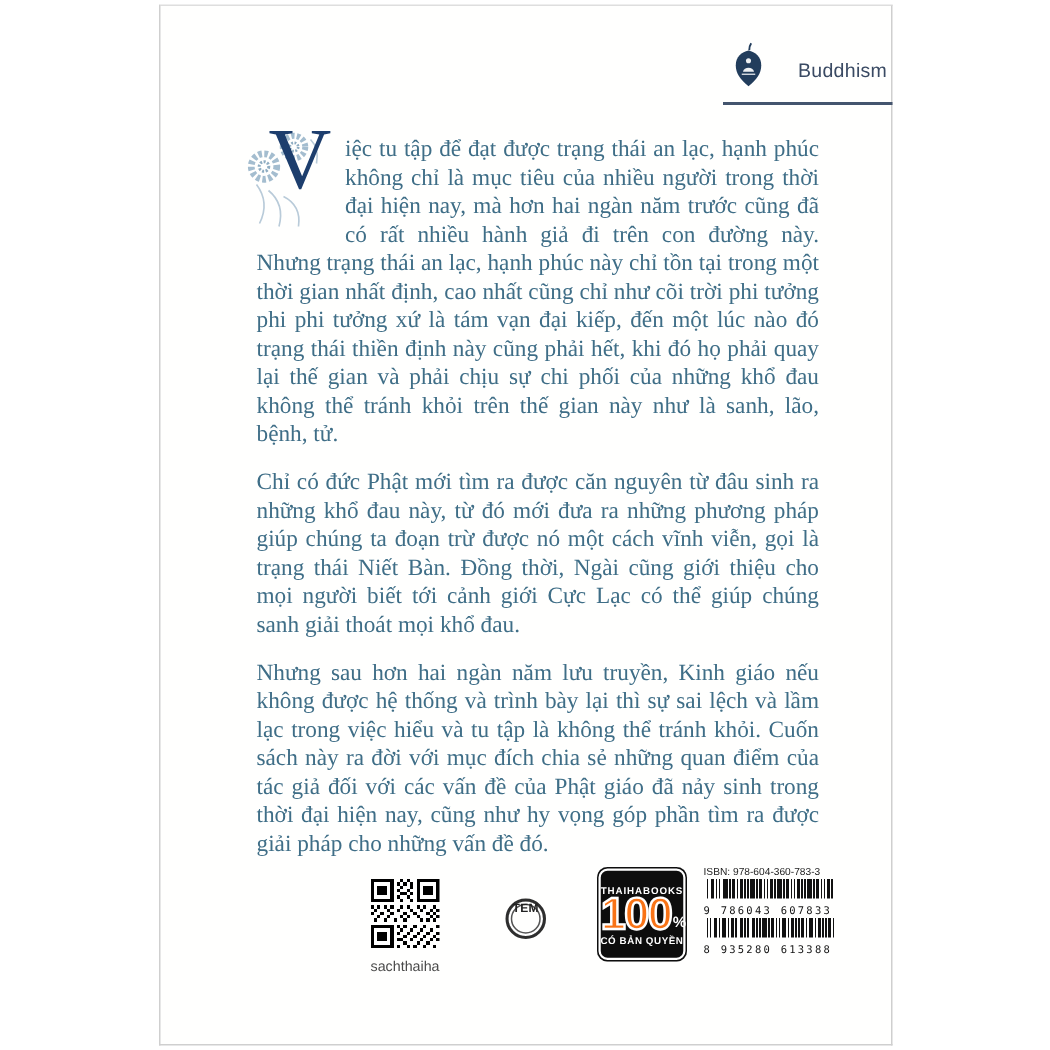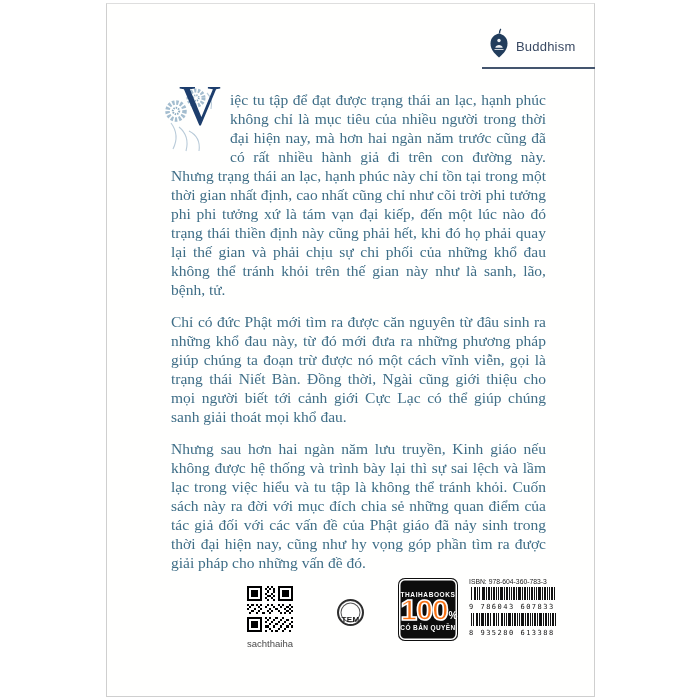--- a/index.html
+++ b/index.html
@@ -6,21 +6,21 @@
   html,body { width:700px; height:700px; background:#ffffff; overflow:hidden;
               font-family:"Liberation Serif", serif; }
 
   .book-page {
     position:absolute; left:106px; top:3px; width:489px; height:694px;
     background:#fffffe; border:1px solid #cfcfcf; border-top-color:#dedede;
   }
 
   
   .brand { position:absolute; top:24px; right:-1px; width:113px; }
-  .brand-row { display:flex; align-items:center; gap:6px; padding-left:6px; }
+  .brand-row { display:flex; align-items:center; gap:22px; padding-left:6px; }
   .brand-label { font-family:"Liberation Sans", sans-serif; font-size:13px;
                  color:#3a4a63; letter-spacing:.2px; }
   .brand-rule { margin-top:3px; height:2px; background:#44556e; width:100%; }
 
   
   .content {
     position:absolute; left:64px; top:86px; width:375px;
     color:#3f6e87; font-size:15.5px; line-height:19px; text-align:justify;
   }
   .para { margin-bottom:13px; }
@@ -36,21 +36,21 @@
 
   
   .qr-block { position:absolute; left:134px; top:582px; width:52px; text-align:right; }
   .qr-caption { font-family:"Liberation Sans", sans-serif; font-size:9.5px;
                 color:#4a4a4a; margin-top:2px; }
 
   .stamp {
     position:absolute; left:230px; top:595px; width:27px; height:27px;
     border:2px solid #2e2e2e; border-radius:50%;
     box-shadow: inset 0 0 0 1.5px #fff, inset 0 0 0 2.5px #555;
-    display:flex; align-items:flex-end; justify-content:center;
+    display:flex; align-items:flex-start; justify-content:center;
   }
   .stamp span { font-family:"Liberation Sans", sans-serif; font-size:8px;
                 font-weight:bold; color:#222; letter-spacing:.3px; }
 
   .badge {
     position:absolute; left:291px; top:574px; width:60px; height:63px;
     background:#0d0d0d; border-radius:7px;
     box-shadow: inset 0 0 0 1px #0d0d0d, inset 0 0 0 2.5px #ffffff;
     display:flex; flex-direction:column; align-items:center; justify-content:center;
     padding-top:2px;

